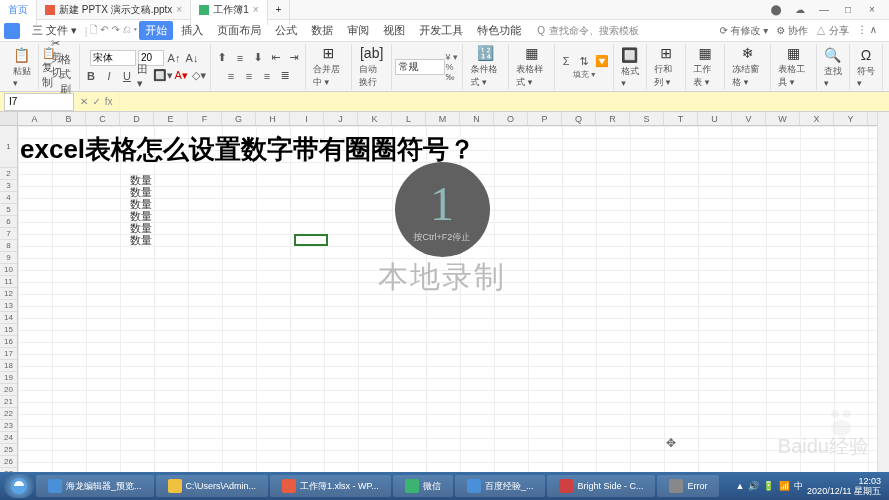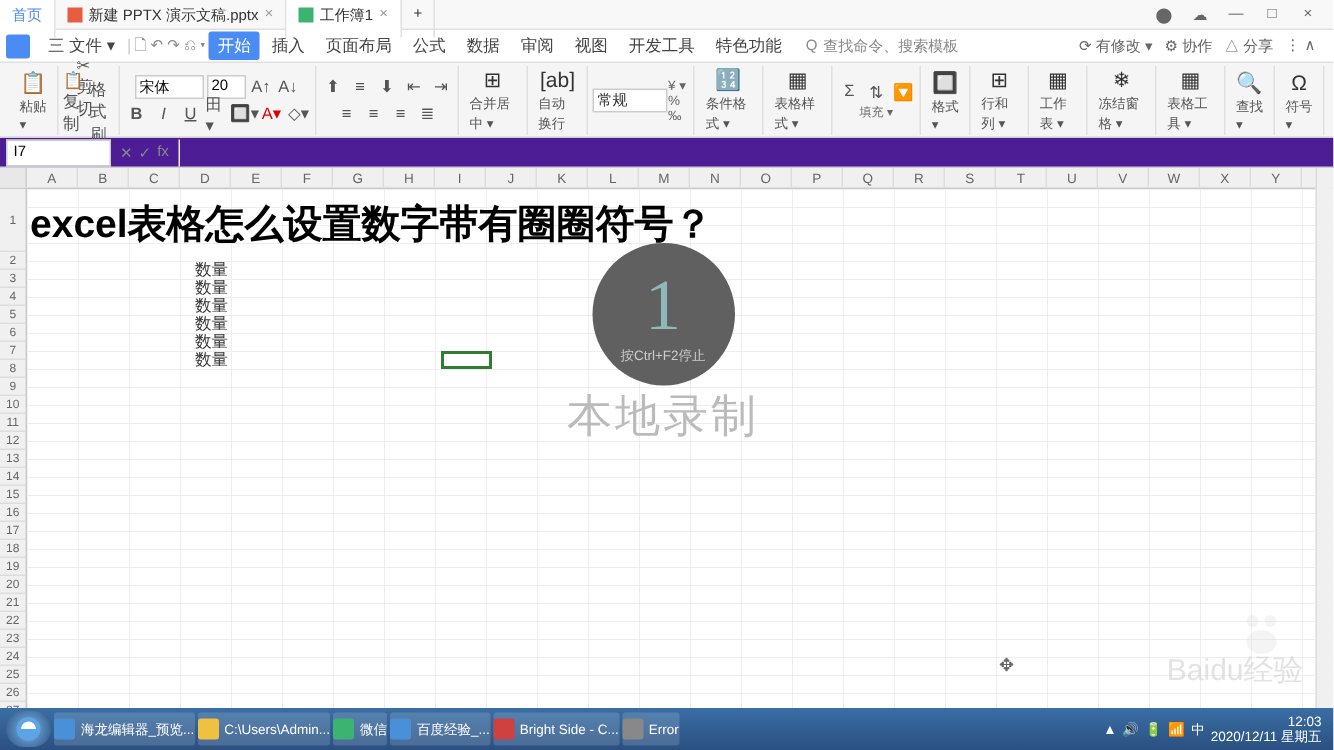--- a/index.html
+++ b/index.html
@@ -20,21 +20,21 @@
 .ribbon{height:50px;background:#f5f5f5;display:flex;align-items:center;padding:2px 6px;border-bottom:1px solid #d0d0d0}
 .ribbon-group{display:flex;flex-direction:column;align-items:center;padding:0 3px;border-right:1px solid #e0e0e0;height:46px;justify-content:center}
 .ribbon-btn{display:flex;flex-direction:column;align-items:center;gap:1px;padding:2px 4px}
 .ribbon-btn .ic{width:18px;height:18px;display:flex;align-items:center;justify-content:center;font-size:14px}
 .ribbon-btn .lbl{font-size:9px;color:#555}
 .ribbon-row{display:flex;gap:2px;align-items:center}
 .font-box{display:flex;gap:2px;align-items:center}
 .font-name{width:46px;height:16px;border:1px solid #ccc;font-size:10px;padding:0 2px;background:#fff}
 .font-size{width:26px;height:16px;border:1px solid #ccc;font-size:10px;padding:0 2px;background:#fff}
 .fmt-btn{width:16px;height:16px;display:flex;align-items:center;justify-content:center;font-size:11px;color:#555}
-.namebox-row{height:20px;display:flex;align-items:center;border-bottom:1px solid #d0d0d0;background:#4c1d95}
+.namebox-row{height:20px;display:flex;align-items:center;border-bottom:1px solid #d0d0d0;background:#fef9c3}
 .namebox{width:70px;height:18px;border:1px solid #ccc;font-size:10px;padding:0 4px;margin-left:4px}
 .fx-area{display:flex;align-items:center;gap:4px;padding:0 6px;font-size:10px;color:#888}
 .fx{}
 .sheet-area{position:relative;height:370px;overflow:hidden}
 .colheads{display:flex;height:14px;background:#f0f0f0;border-bottom:1px solid #ccc}
 .rowcol-corner{width:18px;border-right:1px solid #ccc;background:#e8e8e8}
 .colhead{flex:0 0 34px;text-align:center;font-size:9px;color:#666;border-right:1px solid #ddd;line-height:14px}
 .grid-body{display:flex;height:356px}
 .rowheads{width:18px;background:#f0f0f0;border-right:1px solid #ccc}
 .rowhead{height:12px;text-align:center;font-size:8px;color:#666;border-bottom:1px solid #ddd;line-height:12px}
@@ -50,21 +50,21 @@
 .circle-txt{font-size:9px;color:#ccc}
 .overlay-label{font-size:30px;color:#bbb;margin-top:0;letter-spacing:2px}
 .cursor-ind{position:absolute;left:648px;top:310px;font-size:12px;color:#666}
 .sidebar{position:absolute;right:0;top:0;width:12px;height:100%;background:#f0f0f0;border-left:1px solid #ddd}
 .sheettabs{height:18px;display:flex;align-items:center;background:#f0f0f0;border-top:1px solid #ccc;padding-left:40px}
 .sheettab{padding:2px 10px;font-size:10px;border:1px solid #ccc;background:#fff;margin-right:-1px}
 .sheettab.active{font-weight:bold;border-bottom:1px solid #fff}
 .sheettab-add{padding:2px 8px;color:#888}
 .taskbar{position:absolute;bottom:0;left:0;right:0;height:28px;background:linear-gradient(#3a6ea5,#2a5080);display:flex;align-items:center;padding:0 4px;gap:2px}
 .start{width:30px;height:24px;background:radial-gradient(circle,#7db9e8,#2a5080);border-radius:12px;display:flex;align-items:center;justify-content:center}
-.task-item{height:22px;padding:0 0;background:rgba(255,255,255,0.15);border-radius:2px;display:flex;align-items:center;gap:4px;font-size:9px;color:#fff}
+.task-item{height:22px;padding:0 12px;background:rgba(255,255,255,0.15);border-radius:2px;display:flex;align-items:center;gap:4px;font-size:9px;color:#fff}
 .task-item .ti{width:14px;height:14px;background:#fff;border-radius:2px}
 .tray{margin-left:auto;display:flex;align-items:center;gap:4px;color:#fff;font-size:9px}
 .tray-time{text-align:right;line-height:10px;padding-right:4px}
 .watermark{position:absolute;right:20px;bottom:40px;color:rgba(200,200,200,0.5);font-size:14px}
 .watermark-logo{position:absolute;right:30px;bottom:60px;width:36px;height:36px;opacity:0.3}
 </style>
 </head>
 <body>
 
 <div class="titlebar">
@@ -382,20 +382,24 @@
   <div id="task-items" style="display:flex;gap:2px">
       <div class="task-item">
         <div class="ti" style="background: rgb(74, 144, 217);"></div>
         <span>海龙编辑器_预览...</span>
       </div>
       <div class="task-item">
         <div class="ti" style="background: rgb(240, 192, 64);"></div>
         <span>C:\Users\Admin...</span>
       </div>
       <div class="task-item">
+        <div class="ti" style="background: rgb(232, 92, 65);"></div>
+        <span>工作簿1.xlsx - WP...</span>
+      </div>
+      <div class="task-item">
         <div class="ti" style="background: rgb(60, 179, 113);"></div>
         <span>微信</span>
       </div>
       <div class="task-item">
         <div class="ti" style="background: rgb(74, 144, 217);"></div>
         <span>百度经验_...</span>
       </div>
       <div class="task-item">
         <div class="ti" style="background: rgb(208, 64, 64);"></div>
         <span>Bright Side - C...</span>

